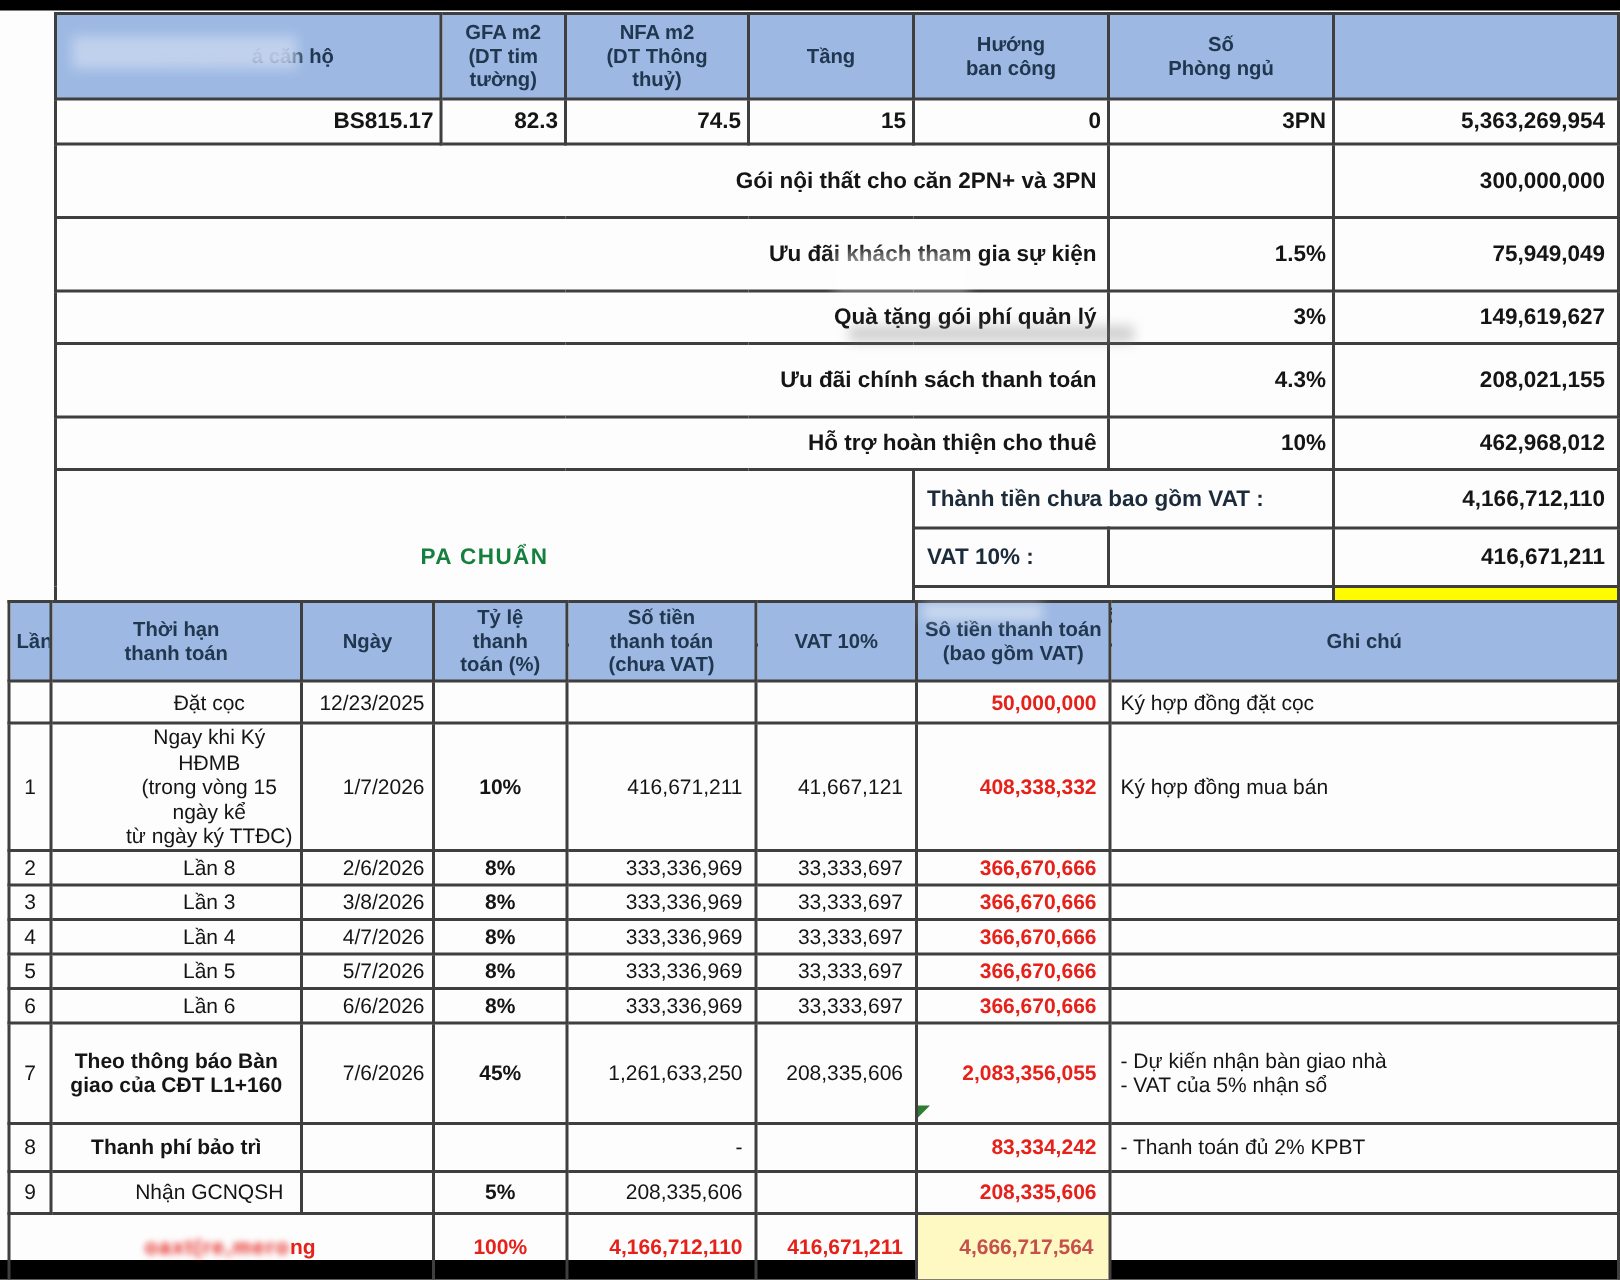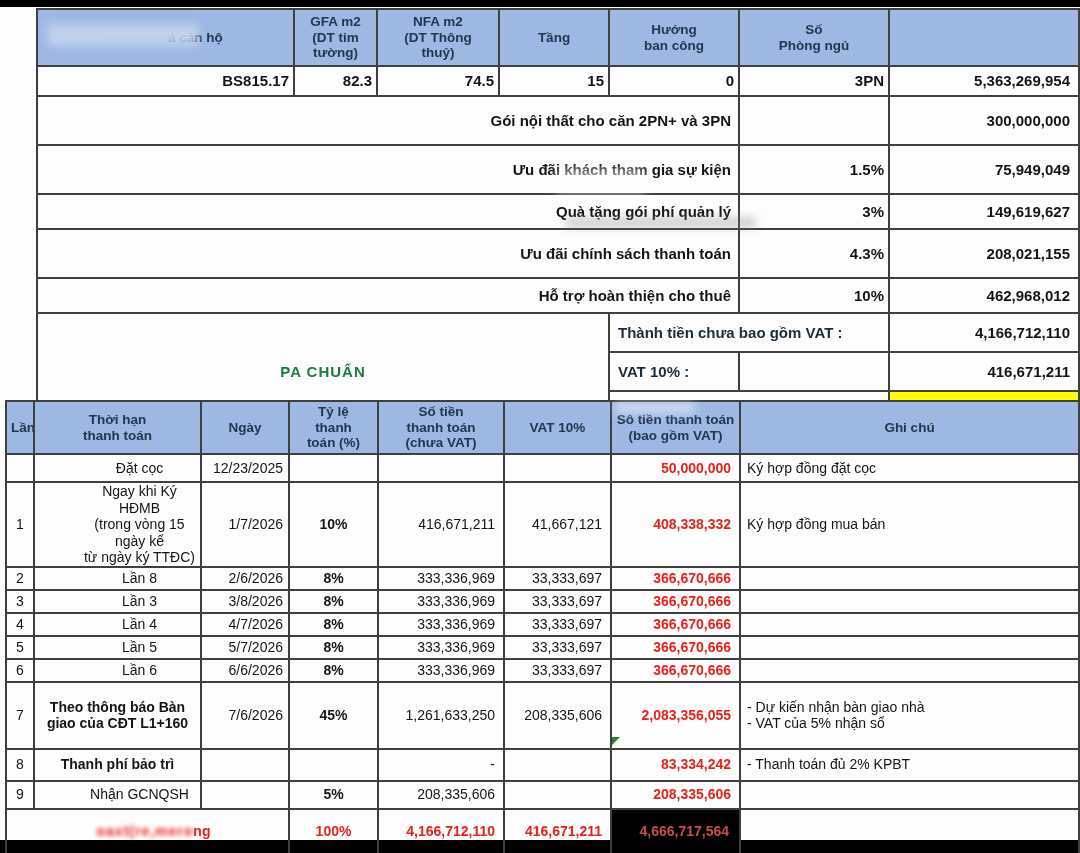--- a/index.html
+++ b/index.html
@@ -32,21 +32,21 @@
   #paytable td{font-size:14px;}
   .h28{height:28px;} .h70{height:70px;} .h23{height:23px;} .h67{height:67px;} .h32{height:32px;} .h45{height:45px;}
   .no{text-align:center;}
   .term{text-align:center;padding-left:48px;}
   .term-b{text-align:center;font-weight:bold;font-size:15px;}
   .date{text-align:right;padding-right:5px;}
   .rate{text-align:center;font-weight:bold;}
   .amt,.vat{text-align:right;padding-right:8px;}
   .tot{text-align:right;padding-right:8px;font-weight:bold;color:#e6211a;}
   .note{text-align:left;padding-left:6px;font-size:14px;}
-  .tot-yellow{background:#000000;color:#c5504c;font-weight:bold;text-align:right;padding-right:10px;font-size:15px;}
+  .tot-yellow{background:#fef9c3;color:#c5504c;font-weight:bold;text-align:right;padding-right:10px;font-size:15px;}
   .total-red{color:#e6211a;font-weight:bold;font-size:15px;}
   .total-label{text-align:center;color:#e6211a;font-weight:bold;padding-left:16px;}
   .redact-red{filter:blur(2px);letter-spacing:1px;}
 
   
   .smudge{position:absolute;pointer-events:none;filter:blur(4px);}
   #sm-head{left:48px;top:24px;width:150px;height:22px;background:rgba(196,212,238,.9);}
   #sm-qua{left:556px;top:168px;width:90px;height:26px;background:rgba(255,255,255,.5);}
   #sm-uudai{left:566px;top:217px;width:190px;height:11px;background:rgba(130,130,130,.35);}
   #sm-soTien{left:615px;top:402px;width:80px;height:12px;background:rgba(255,255,255,.45);}

